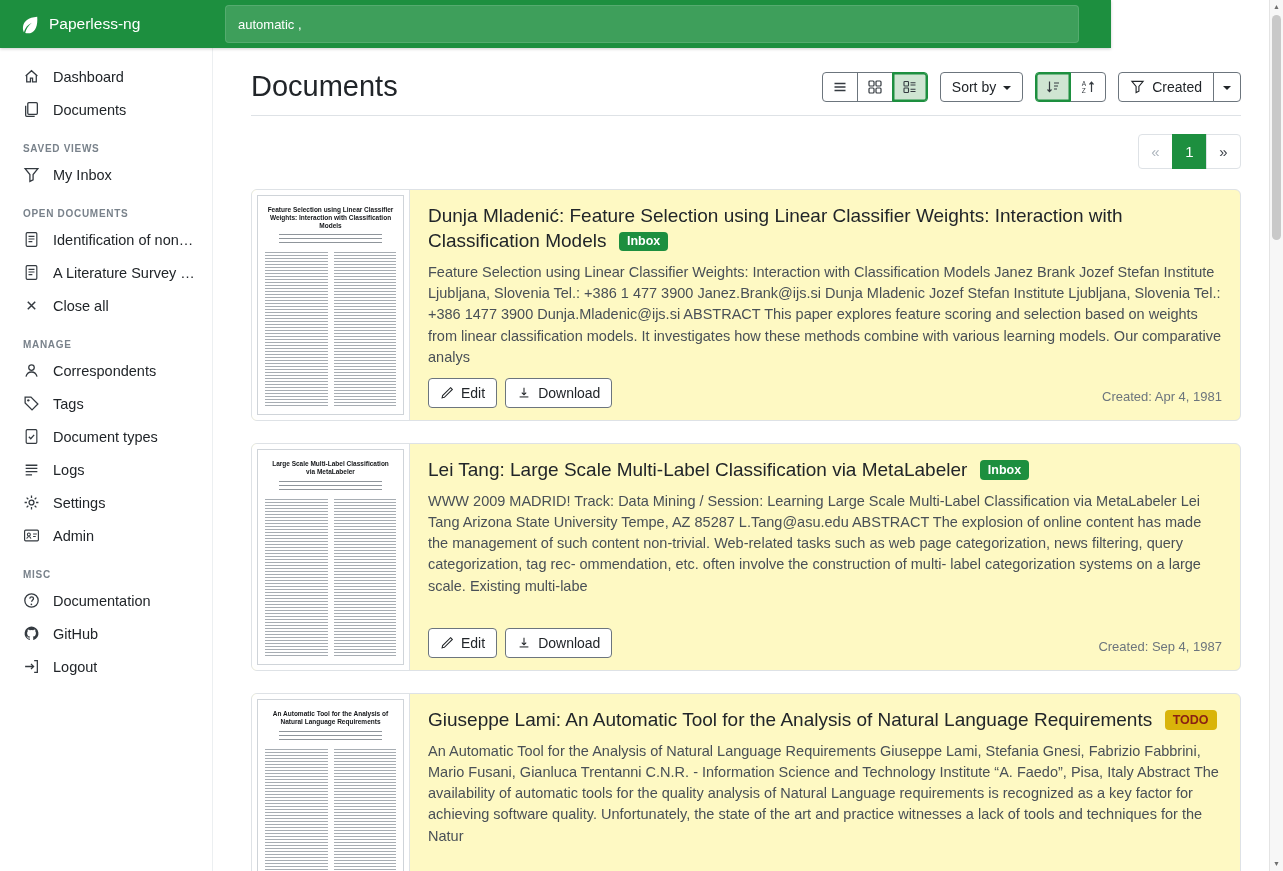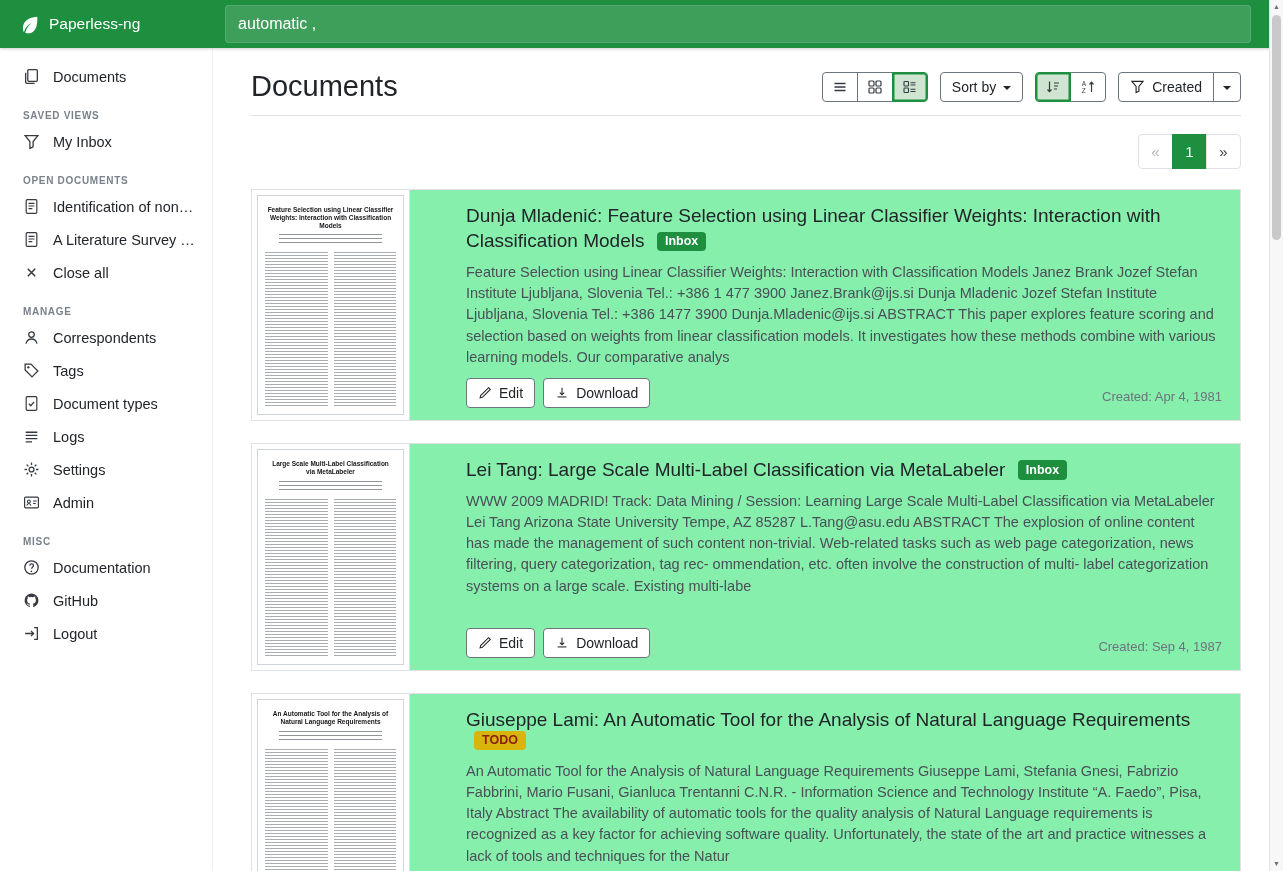--- a/index.html
+++ b/index.html
@@ -10,31 +10,31 @@
   }
   *{box-sizing:border-box;}
   html,body{margin:0;padding:0;}
   body{
     width:1283px;height:871px;overflow:hidden;position:relative;
     font-family:"Liberation Sans","DejaVu Sans",sans-serif;
     background:#fff;color:var(--text);
   }
   
   .navbar{
-    position:absolute;top:0;left:0;width:1283px;height:48px;
+    position:absolute;top:0;left:0;width:1111px;height:48px;
     background:var(--green);display:flex;align-items:center;
     box-shadow:0 1px 3px rgba(0,0,0,.2);z-index:5;
   }
   .brand{width:213px;flex:none;display:flex;align-items:center;gap:10px;
     padding-left:20px;color:#fff;font-size:15.5px;cursor:pointer;}
   .brand svg{flex:none;}
   .global-search{
     flex:1;height:38px;margin:0 32px 0 12px;padding:0 12px;
     background:rgba(255,255,255,.15);border:1px solid rgba(255,255,255,.12);
-    border-radius:4px;color:#fff;font-size:16px;outline:none;font-family:inherit;
+    border-radius:4px;color:#fff;font-size:13px;outline:none;font-family:inherit;
   }
   
   .sidebar{
     position:absolute;top:48px;left:0;width:213px;bottom:0;background:#fff;
     border-right:1px solid #eceff1;padding-top:12px;z-index:4;overflow:hidden;
   }
   .nav-item{display:flex;align-items:center;gap:13px;padding:8px 14px 8px 23px;
     font-size:14.5px;color:var(--text);cursor:pointer;}
   .nav-item .ni{width:17px;height:17px;flex:none;color:#343a40;display:flex;}
   .nav-item .ni svg{width:100%;height:100%;}
@@ -67,22 +67,22 @@
   .pagination{display:inline-flex;}
   .page-btn{min-width:35px;height:35px;padding:0 11px;display:flex;align-items:center;
     justify-content:center;background:#fff;border:1px solid var(--border);
     margin-left:-1px;font-size:15px;color:#3d434a;cursor:pointer;}
   .page-btn:first-child{border-radius:4px 0 0 4px;margin-left:0;}
   .page-btn:last-child{border-radius:0 4px 4px 0;}
   .page-btn.disabled{color:#adb5bd;cursor:default;}
   .page-btn.active{background:var(--green);border-color:var(--green);color:#fff;font-weight:500;}
   
   .doc-list{margin-top:20px;display:flex;flex-direction:column;gap:22px;}
-  .doc-card{display:flex;border:1px solid var(--border);border-radius:0;
-    background:#86efac;overflow:hidden;min-height:228px;gap:38px;}
+  .doc-card{display:flex;border:1px solid var(--border);border-radius:6px;
+    background:#fef9c3;overflow:hidden;min-height:228px;}
   .thumb{width:158px;flex:none;border-right:1px solid var(--border);
     padding:5px;background:#fff;cursor:pointer;}
   .thumb-page{height:100%;border:1px solid #cfd4d9;padding:10px 7px 6px;
     overflow:hidden;display:flex;flex-direction:column;}
   .thumb-title{font-size:6.5px;font-weight:700;line-height:1.2;text-align:center;
     color:#15171a;margin:0 2px 5px;}
   .thumb-authors{height:12px;margin:0 14px 6px;
     background:repeating-linear-gradient(to bottom,#8f959b 0 1px,transparent 1px 4px);}
   .thumb-cols{flex:1;display:flex;gap:6px;}
   .thumb-col{flex:1;background:repeating-linear-gradient(to bottom,#a7adb3 0 1px,transparent 1px 3px);}
@@ -115,20 +115,28 @@
       <svg width="19" height="19" viewBox="0 0 16 16">
           <path d="M14.5 1.5C7 2 3 5.5 2.5 10c-.2 2 .3 3.5.8 4.5 1-3.8 3.2-6.3 6.7-8-3 2.5-5 5.3-5.6 8.6 1 .3 2.6.5 4.1.2 4.6-1 6.6-6.6 6-13.8z" fill="#fff"></path>
         </svg>
     </span>
     <span>Paperless-ng</span>
   </div>
   <input class="global-search" type="text" value="automatic ," style="">
 </header>
 
 <aside class="sidebar">
+  <div class="nav-item">
+    <span class="ni">
+        <svg viewBox="0 0 16 16">
+          <path d="M2.5 7.5 8 2.5l5.5 5M3.5 7v6h3.5V9.5h2V13h3.5V7" fill="none" stroke="currentColor" stroke-width="1.2"></path>
+        </svg>
+      </span>
+    <span class="nav-label">Dashboard</span>
+  </div>
   <div class="nav-item">
     <span class="ni">
         <svg viewBox="0 0 16 16">
           <rect x="4.5" y="1.5" width="9" height="11" rx="1" fill="none" stroke="currentColor" stroke-width="1.2"></rect>
           <path d="M2.5 4.5v9c0 .6.4 1 1 1H11" fill="none" stroke="currentColor" stroke-width="1.2"></path>
         </svg>
       </span>
     <span class="nav-label">Documents</span>
   </div>
 

